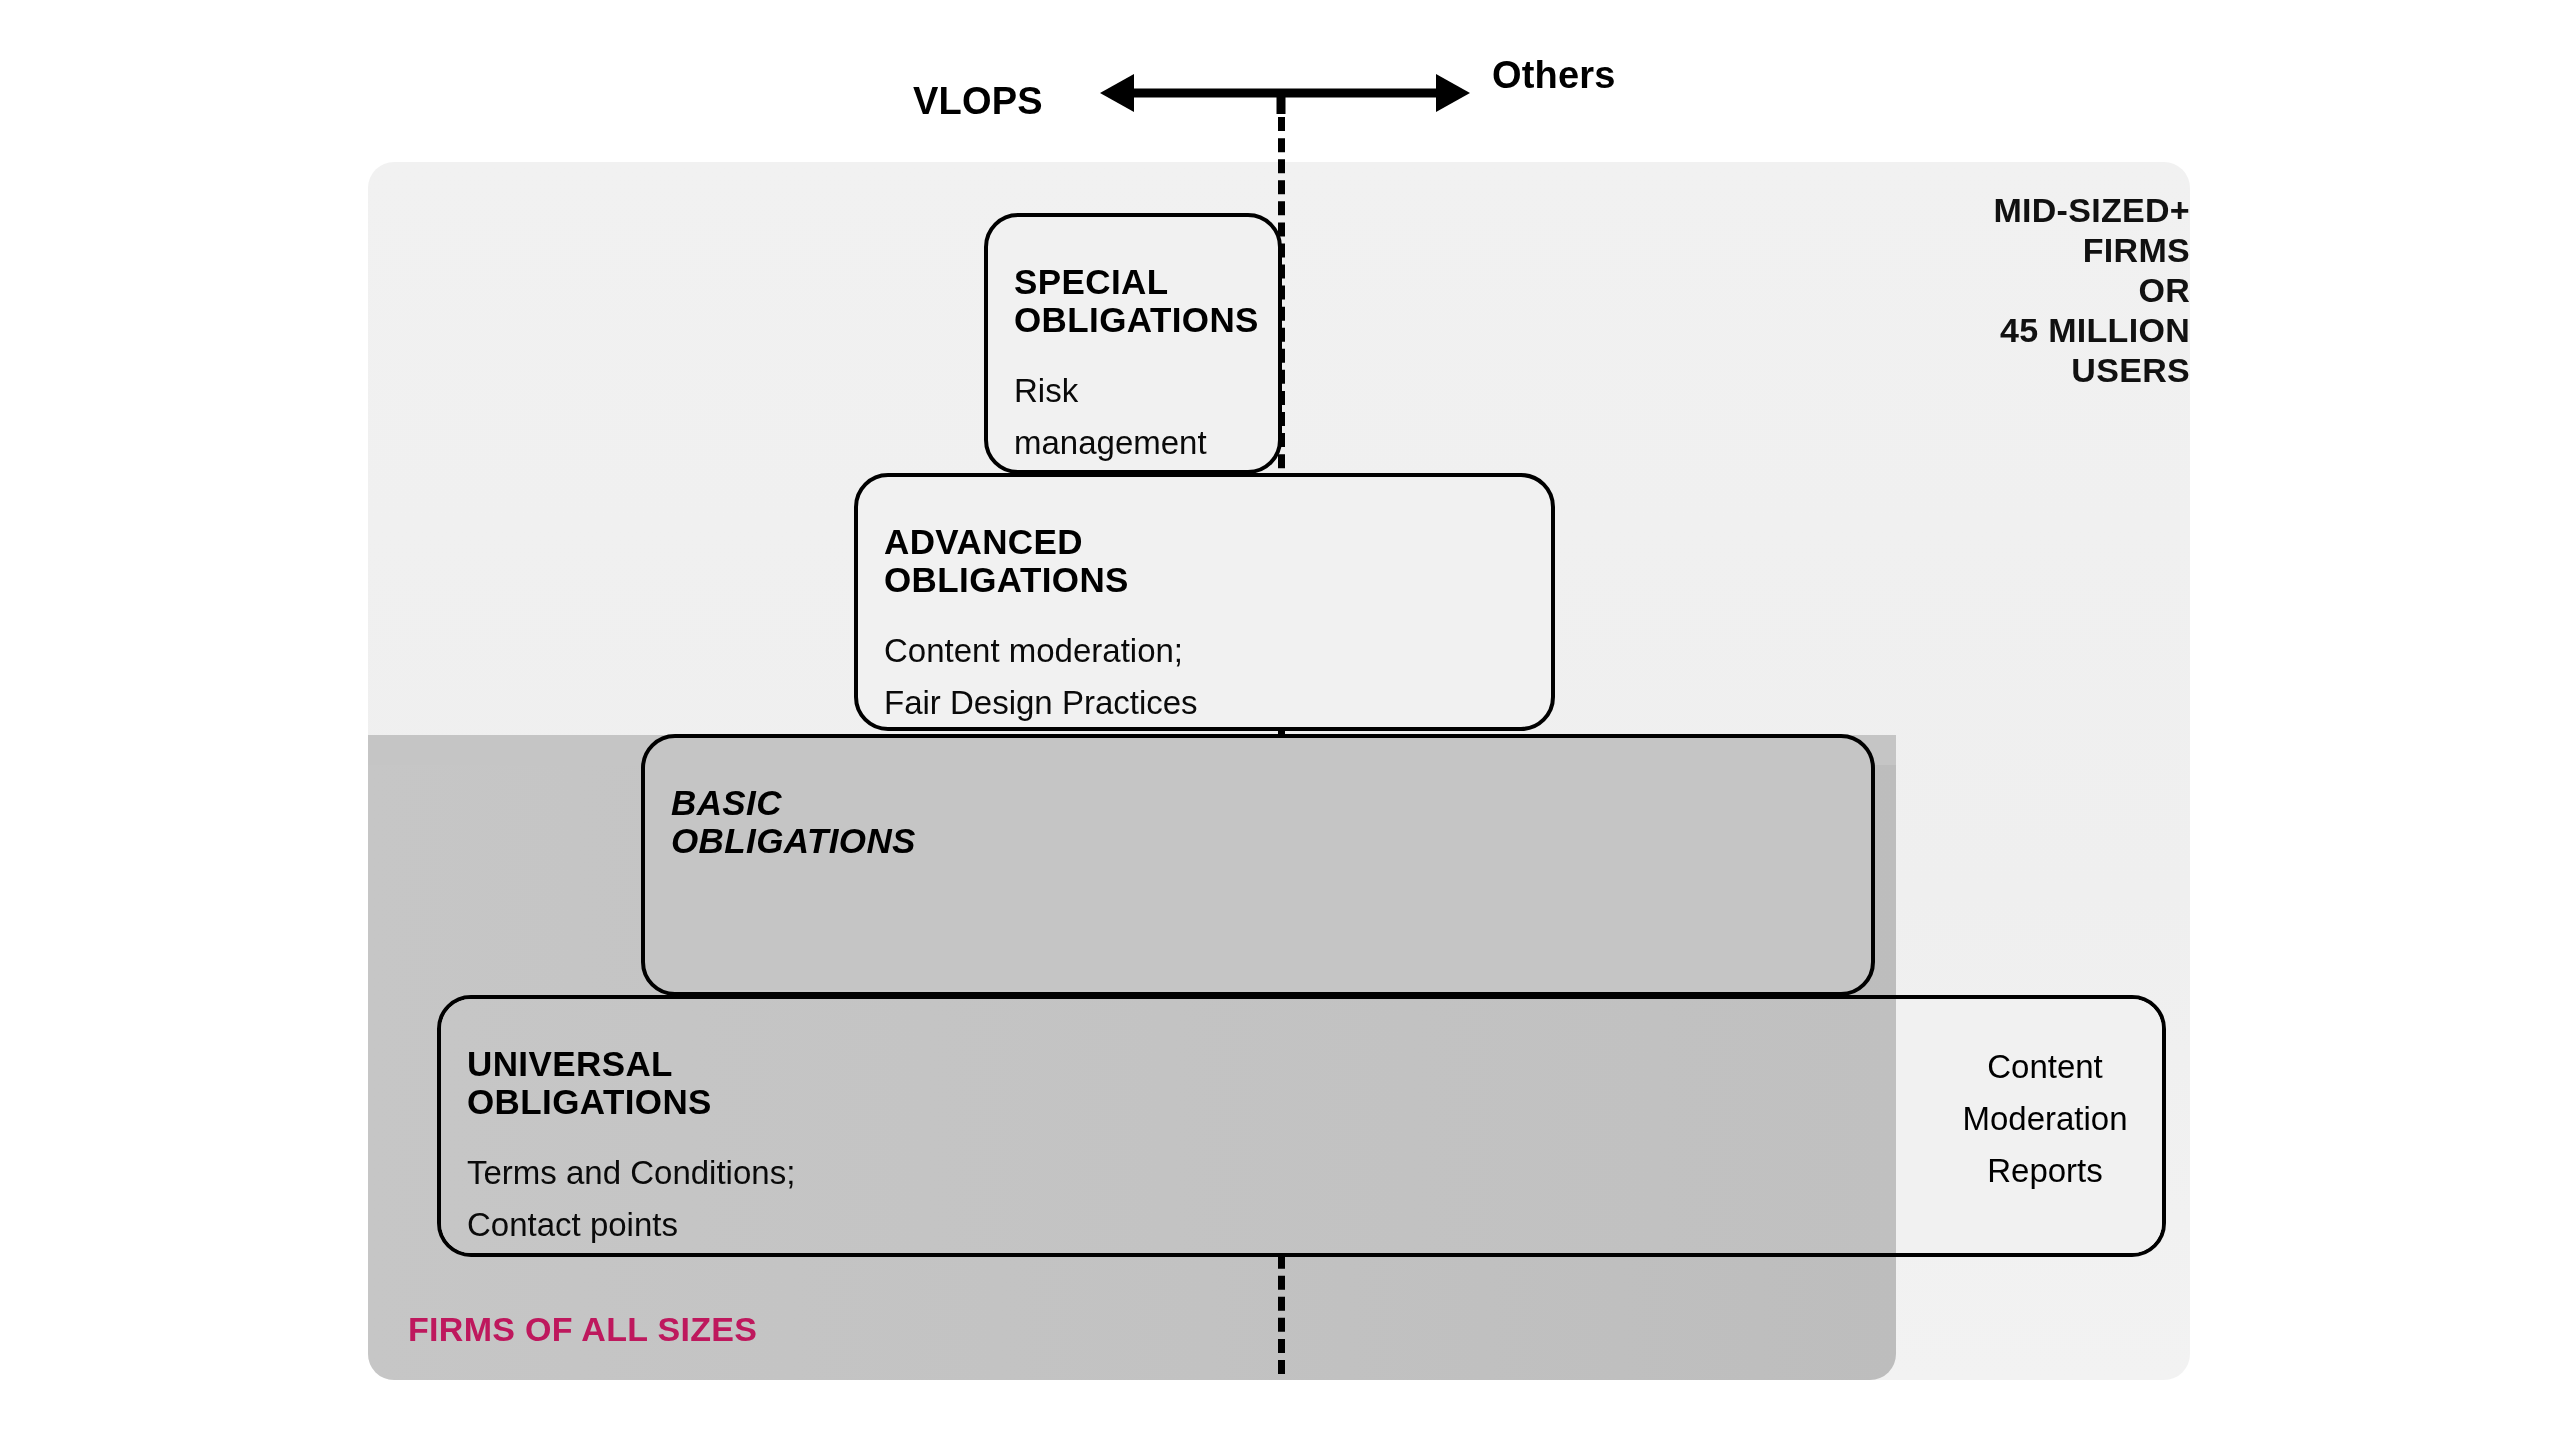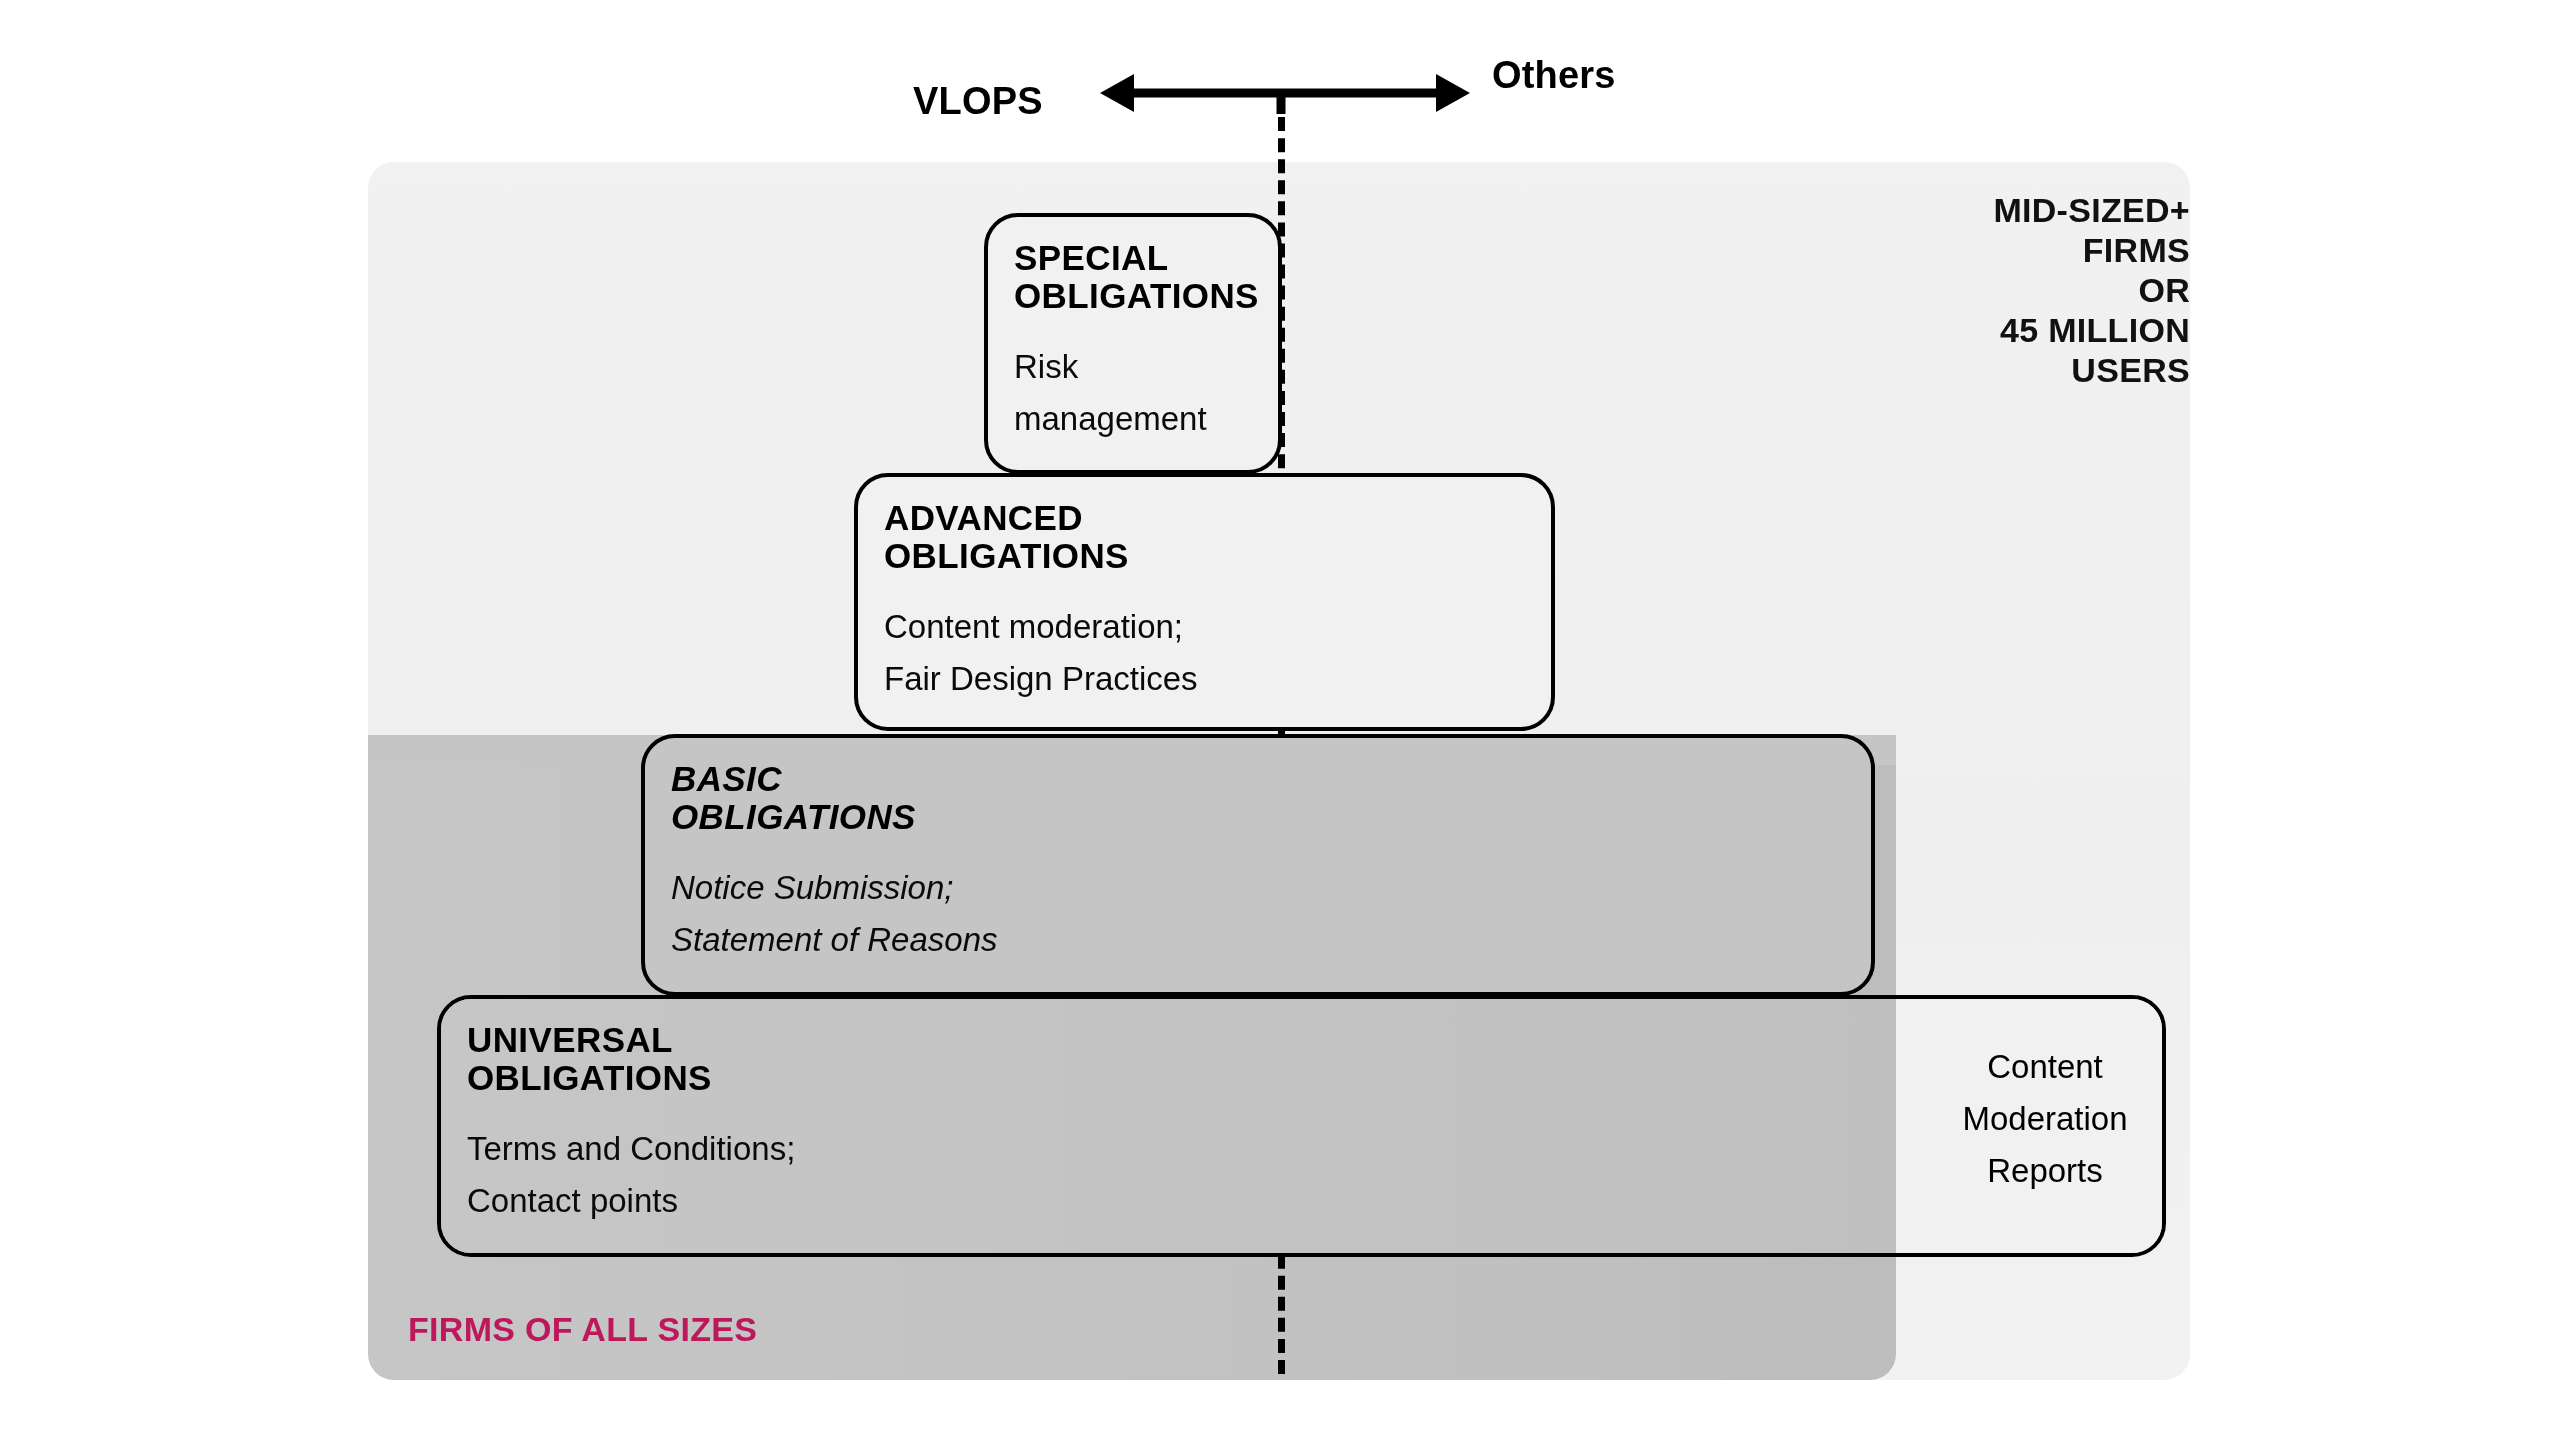--- a/index.html
+++ b/index.html
@@ -113,20 +113,21 @@
     box-sizing: border-box;
     padding: 22px 26px 0 26px;
   }
   .ob-title {
     font-weight: bold;
     font-size: 35px;
     line-height: 38px;
     color: #000;
     letter-spacing: 0.4px;
     white-space: pre-line;
+    margin-top: 24px;
   }
   .ob-desc {
     margin-top: 26px;
     font-size: 33px;
     line-height: 52px;
     color: #0a0a0a;
     white-space: pre-line;
   }
 
   #box-special {
@@ -241,22 +242,20 @@
   <div class="ob-box" id="box-advanced">
     <div class="ob-title">ADVANCED
 OBLIGATIONS</div>
     <div class="ob-desc">Content moderation;
 Fair Design Practices</div>
   </div>
 
   <div class="ob-box" id="box-basic">
     <div class="ob-title">BASIC
 OBLIGATIONS</div>
-    <div class="ob-desc">Notice Submission;
-Statement of Reasons</div>
   </div>
 
   <div class="ob-box" id="box-universal">
     <div id="universal-fill-gray"></div>
     <div id="universal-fill-light"></div>
     <div class="ob-title">UNIVERSAL
 OBLIGATIONS</div>
     <div class="ob-desc">Terms and Conditions;
 Contact points</div>
     <div id="cmr-text">Content

